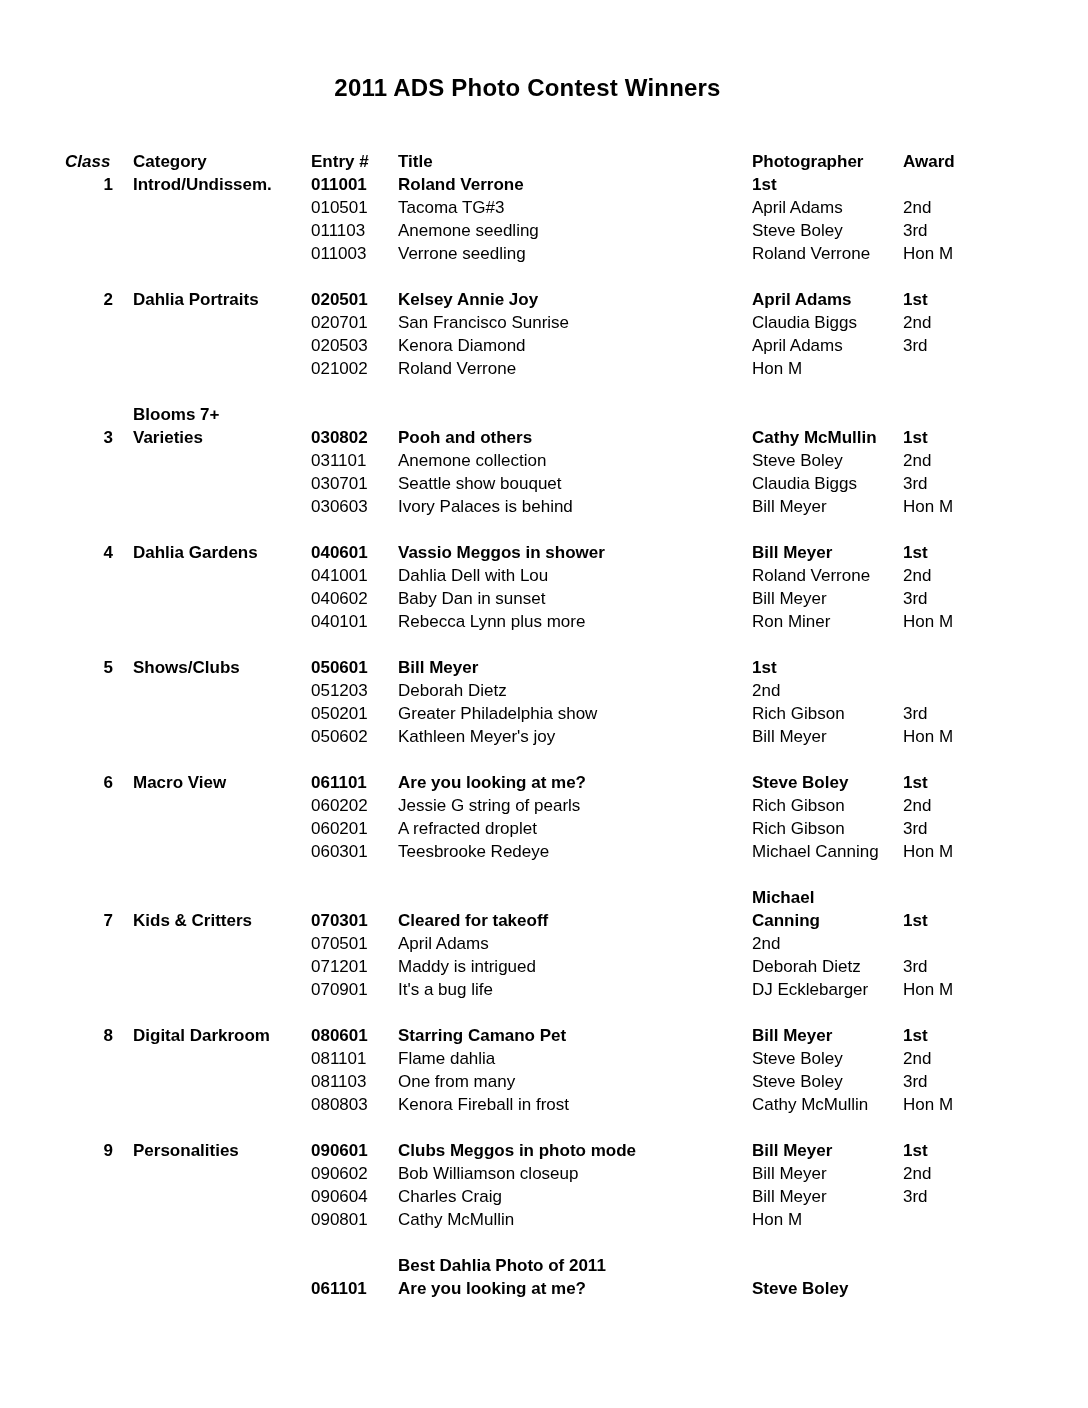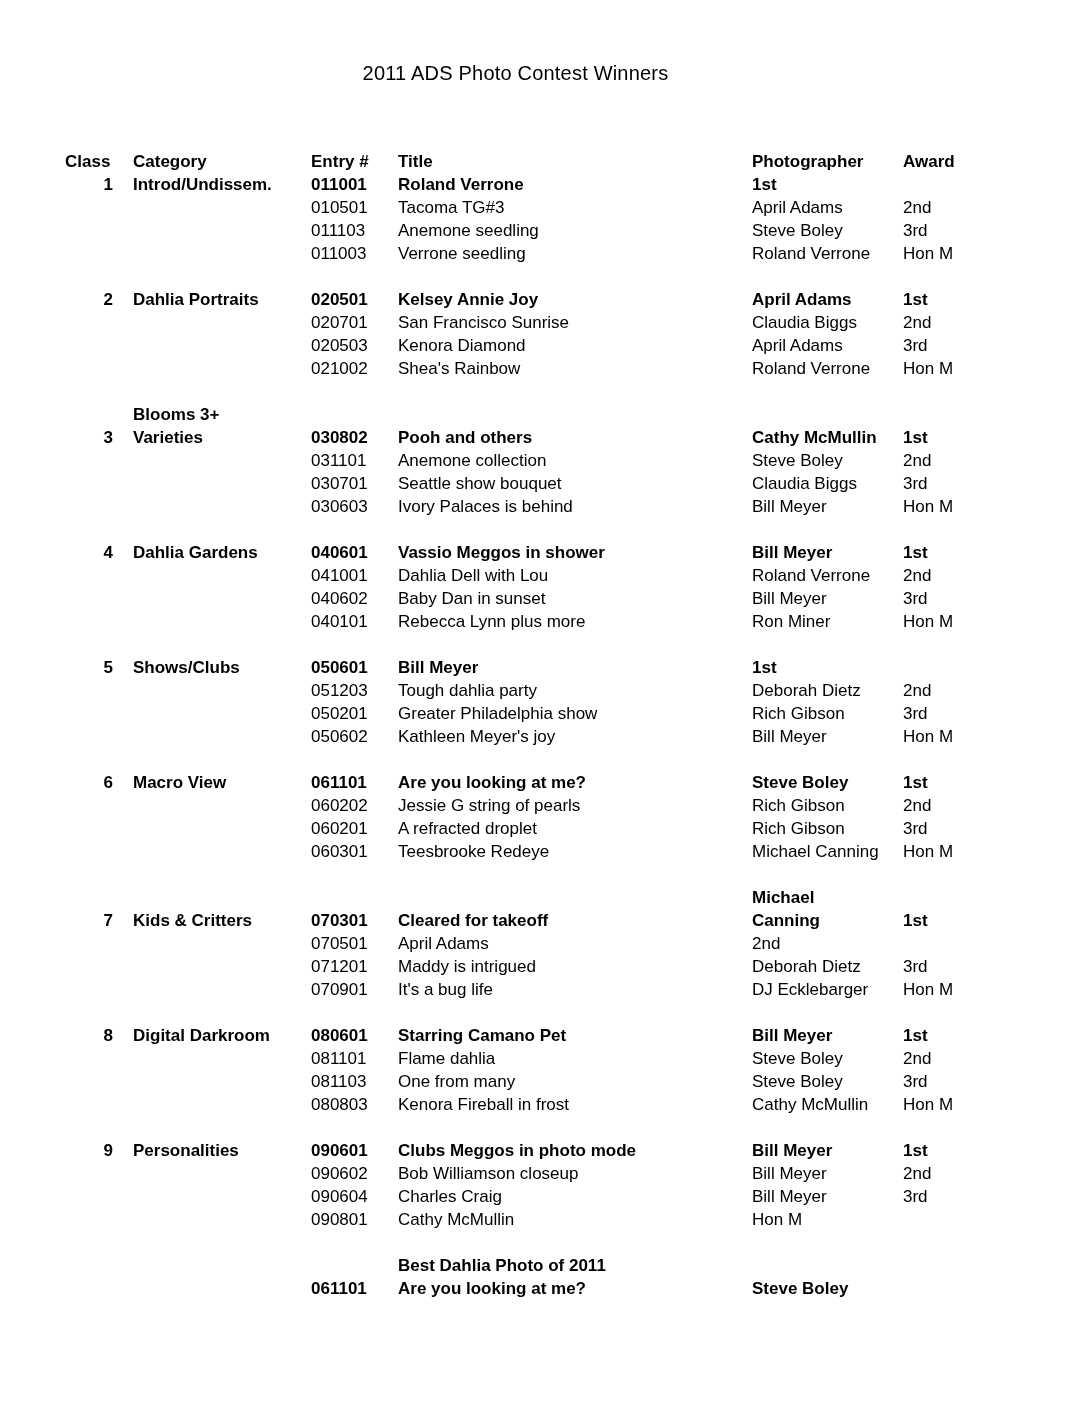--- a/index.html
+++ b/index.html
@@ -14,24 +14,24 @@
     width: 1088px;
     height: 1408px;
     background: #ffffff;
     overflow: hidden;
   }
   .doc-title {
     position: absolute;
     top: 58px;
     left: 65px;
     width: 893px;
-    margin: 4px;
+    margin: 16px;
     text-align: center;
-    font-size: 20px;
-    font-weight: normal;
+    font-size: 24px;
+    font-weight: bold;
     letter-spacing: 0.2px;
   }
   .winners-table {
     position: absolute;
     top: 150px;
     left: 65px;
     width: 928px;
     font-size: 17px;
   }
   .row {
@@ -40,21 +40,21 @@
     height: 23px;
     line-height: 23px;
   }
   .cell {
     white-space: nowrap;
     overflow: visible;
   }
   .c-class { text-align: right; }
   .c-category { padding-left: 20px; }
   .row.header .cell { font-weight: bold; }
-  .row.header .c-class { text-align: left; }
+  .row.header .c-class { text-align: left; font-style: italic; }
   .row.bold .cell { font-weight: bold; }
 </style>
 </head>
 <body>
 
 <div class="page">
 
   <h1 class="doc-title">2011 ADS Photo Contest Winners</h1>
 
   <div class="winners-table">
@@ -127,35 +127,34 @@
           <span class="cell c-category"></span>
           <span class="cell c-entry">020503</span>
           <span class="cell c-title">Kenora Diamond</span>
           <span class="cell c-photographer">April Adams</span>
           <span class="cell c-award">3rd</span>
         </div>
         <div class="row">
           <span class="cell c-class"></span>
           <span class="cell c-category"></span>
           <span class="cell c-entry">021002</span>
-          <span class="cell c-title">Shea's Rainbow</span>
           <span class="cell c-photographer">Roland Verrone</span>
           <span class="cell c-award">Hon M</span>
         </div>
         <div class="row">
           <span class="cell c-class"></span>
           <span class="cell c-category"></span>
           <span class="cell c-entry"></span>
           <span class="cell c-title"></span>
           <span class="cell c-photographer"></span>
           <span class="cell c-award"></span>
         </div>
         <div class="row bold">
           <span class="cell c-class"></span>
-          <span class="cell c-category">Blooms 3+</span>
+          <span class="cell c-category">Blooms 7+</span>
           <span class="cell c-entry"></span>
           <span class="cell c-title"></span>
           <span class="cell c-photographer"></span>
           <span class="cell c-award"></span>
         </div>
         <div class="row bold">
           <span class="cell c-class">3</span>
           <span class="cell c-category">Varieties</span>
           <span class="cell c-entry">030802</span>
           <span class="cell c-title">Pooh and others</span>
@@ -238,21 +237,20 @@
           <span class="cell c-class">5</span>
           <span class="cell c-category">Shows/Clubs</span>
           <span class="cell c-entry">050601</span>
           <span class="cell c-photographer">Bill Meyer</span>
           <span class="cell c-award">1st</span>
         </div>
         <div class="row">
           <span class="cell c-class"></span>
           <span class="cell c-category"></span>
           <span class="cell c-entry">051203</span>
-          <span class="cell c-title">Tough dahlia party</span>
           <span class="cell c-photographer">Deborah Dietz</span>
           <span class="cell c-award">2nd</span>
         </div>
         <div class="row">
           <span class="cell c-class"></span>
           <span class="cell c-category"></span>
           <span class="cell c-entry">050201</span>
           <span class="cell c-title">Greater Philadelphia show</span>
           <span class="cell c-photographer">Rich Gibson</span>
           <span class="cell c-award">3rd</span>

